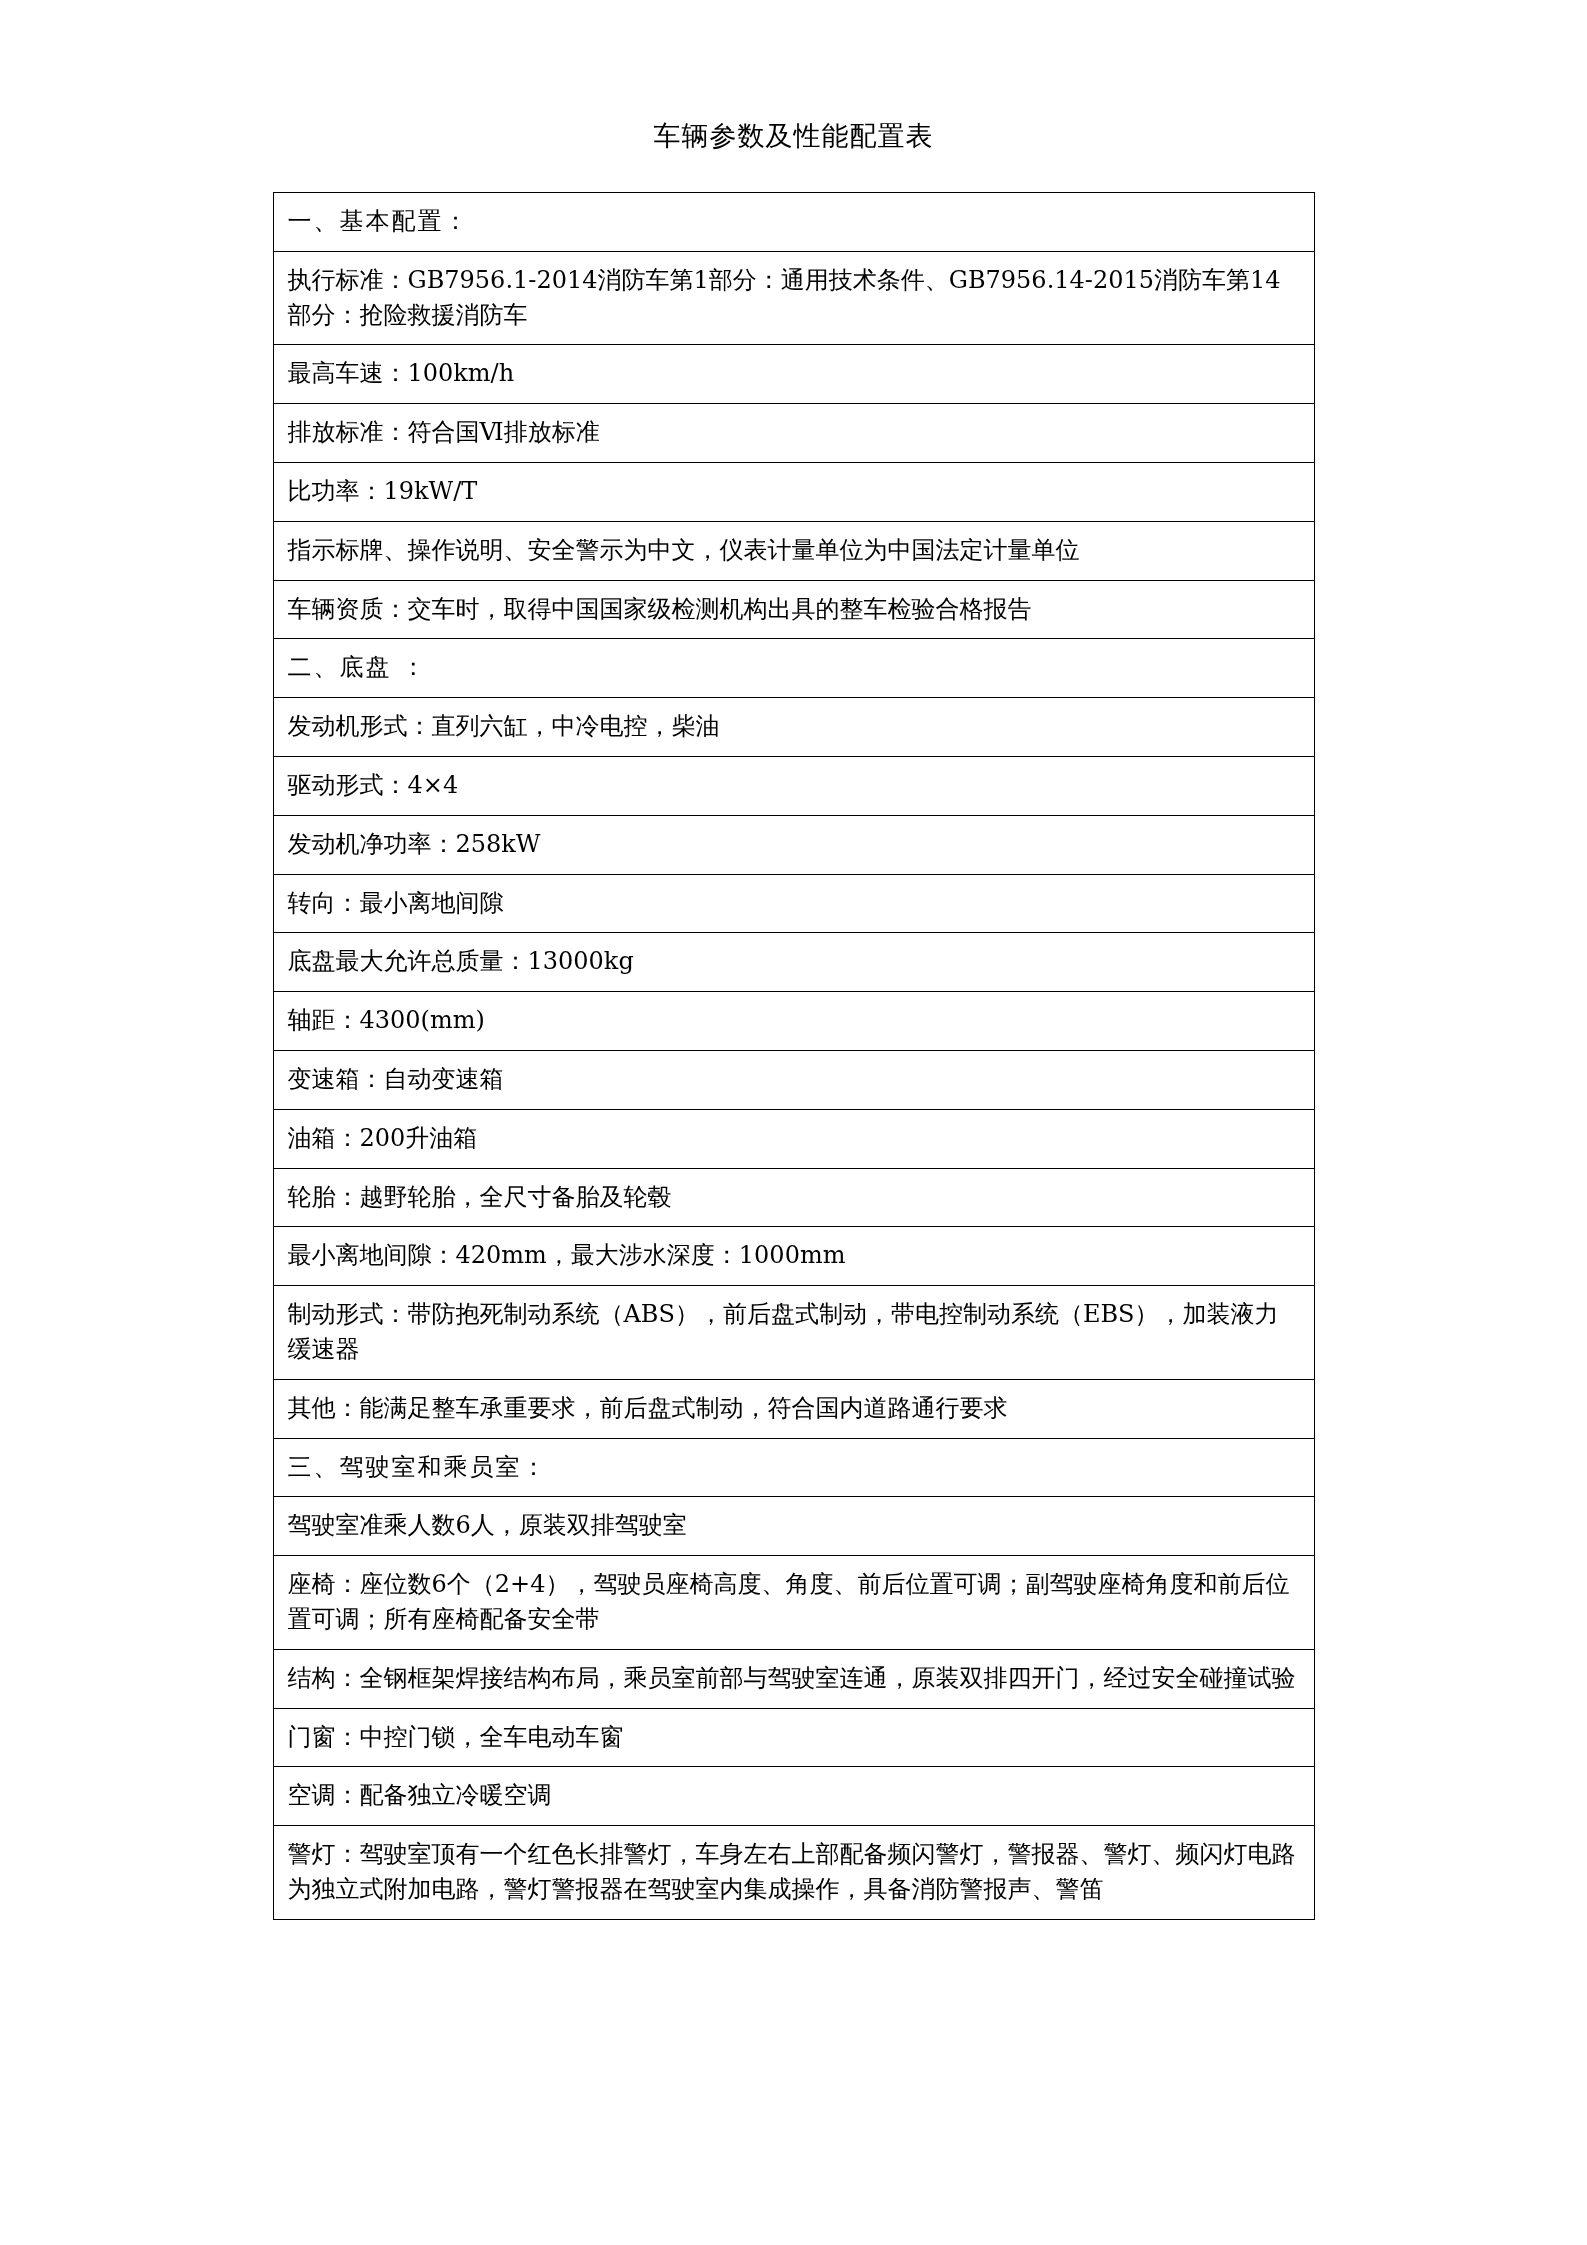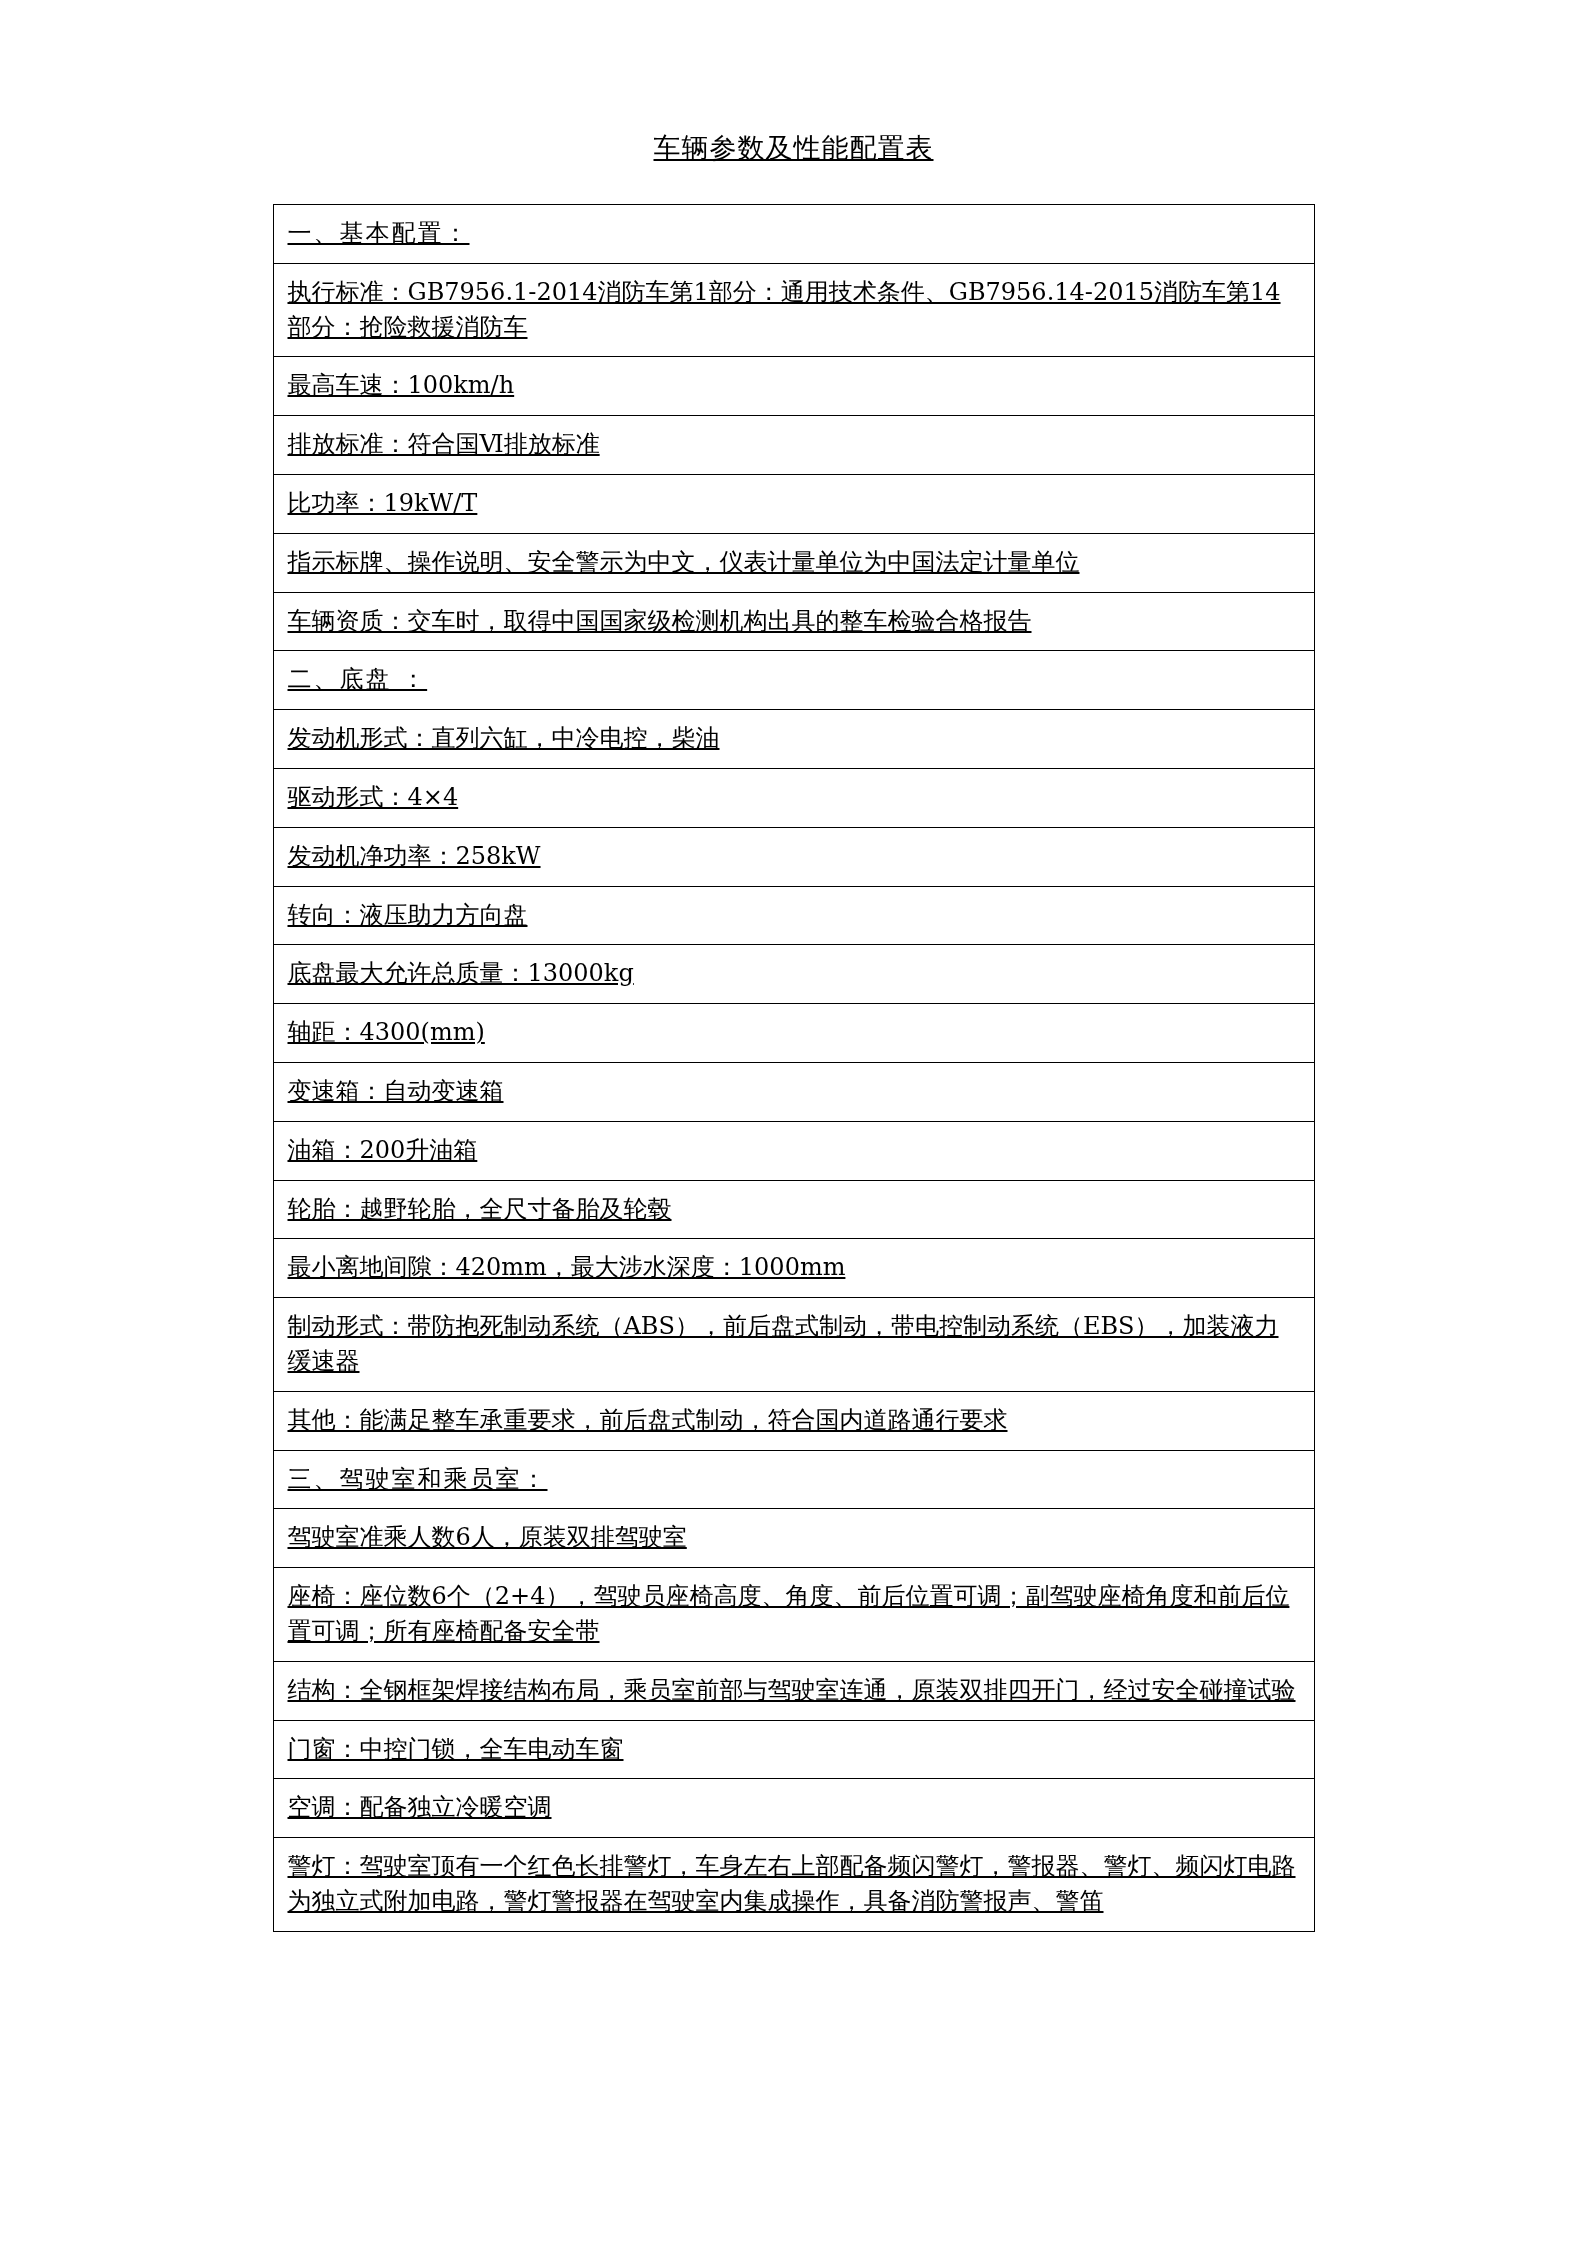--- a/index.html
+++ b/index.html
@@ -13,22 +13,21 @@
     min-height: 2245px;
     font-family: "DejaVu Sans", "Liberation Sans", sans-serif;
     color: #000000;
     -webkit-font-smoothing: antialiased;
   }
   .page {
     position: relative;
     width: 1587px;
     min-height: 2245px;
     box-sizing: border-box;
-    padding: 12px;
-    text-decoration: underline;
+    padding: 0;
   }
   .doc-title {
     text-align: center;
     font-size: 27px;
     letter-spacing: 1px;
     font-weight: normal;
     margin: 0;
     padding: 118px 0 0 0;
     font-family: "DejaVu Serif", "Liberation Serif", serif;
   }
@@ -94,21 +93,21 @@
           <tr>
             <td>发动机形式：直列六缸，中冷电控，柴油</td>
           </tr>
           <tr>
             <td>驱动形式：4×4</td>
           </tr>
           <tr>
             <td>发动机净功率：258kW</td>
           </tr>
           <tr>
-            <td>转向：液压助力方向盘</td>
+            <td>转向：最小离地间隙</td>
           </tr>
           <tr>
             <td>底盘最大允许总质量：13000kg</td>
           </tr>
           <tr>
             <td>轴距：4300(mm)</td>
           </tr>
           <tr>
             <td>变速箱：自动变速箱</td>
           </tr>

